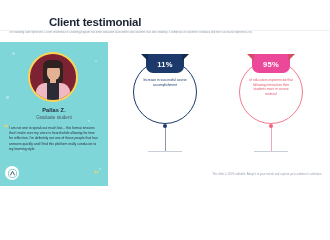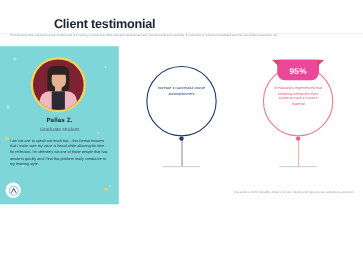--- a/index.html
+++ b/index.html
@@ -172,20 +172,25 @@
 
   <div class="logo">
     <svg width="9" height="9" viewBox="0 0 9 9">
       <circle cx="4.5" cy="4.5" r="4.1" fill="none" stroke="#6fc7c9" stroke-width="0.9"></circle>
       <path d="M2.4 6.3 L4.5 2.3 L6.6 6.3" fill="none" stroke="#3a4a5a" stroke-width="0.9"></path>
     </svg>
   </div>
 
   <div class="stat stat-mid">
     <div class="ring ring-navy"></div>
+    <div class="banner banner-navy">
+      <span class="ear ear-l ear-navy"></span>
+      <span class="ear ear-r ear-navy"></span>
+      <div class="pct">11%</div>
+    </div>
     <div class="caption cap-navy">Increase in successful course accomplishment</div>
     <span class="pin-head ph-navy"></span>
     <span class="pin-rod pr-navy"></span>
     <span class="pin-base"></span>
   </div>
 
   <div class="stat stat-right">
     <div class="ring ring-pink"></div>
     <div class="banner banner-pink">
       <span class="ear ear-l ear-pink"></span>

